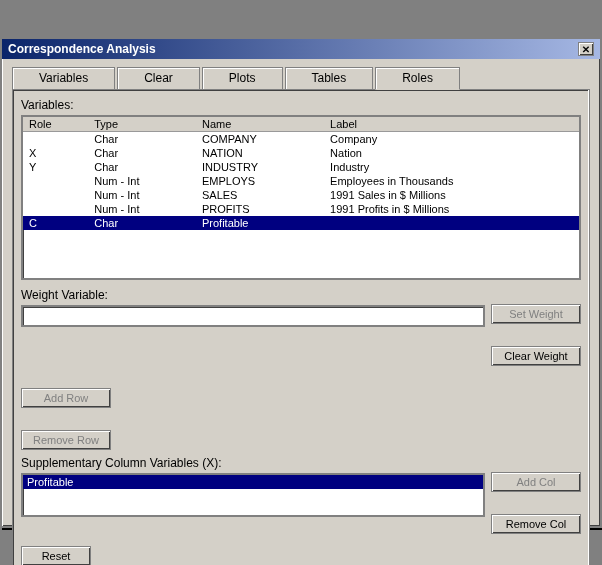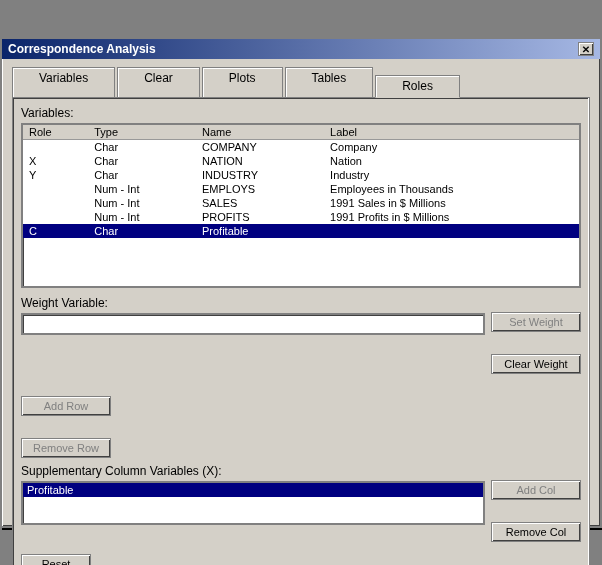--- a/index.html
+++ b/index.html
@@ -71,21 +71,20 @@
       font-size: 12px;
       position: relative;
       bottom: 0;
     }
     .tab.active {
       background: #d4d0c8;
       border-bottom: 1px solid #d4d0c8;
       font-weight: normal;
       z-index: 2;
       padding-bottom: 4px;
-      margin-top: 8px;
     }
     .tab-content {
       border: 1px solid #808080;
       box-shadow: inset -1px -1px #ffffff, inset 1px 1px #404040;
       background: #d4d0c8;
       flex: 1;
       padding: 8px;
       display: flex;
       flex-direction: column;
     }

